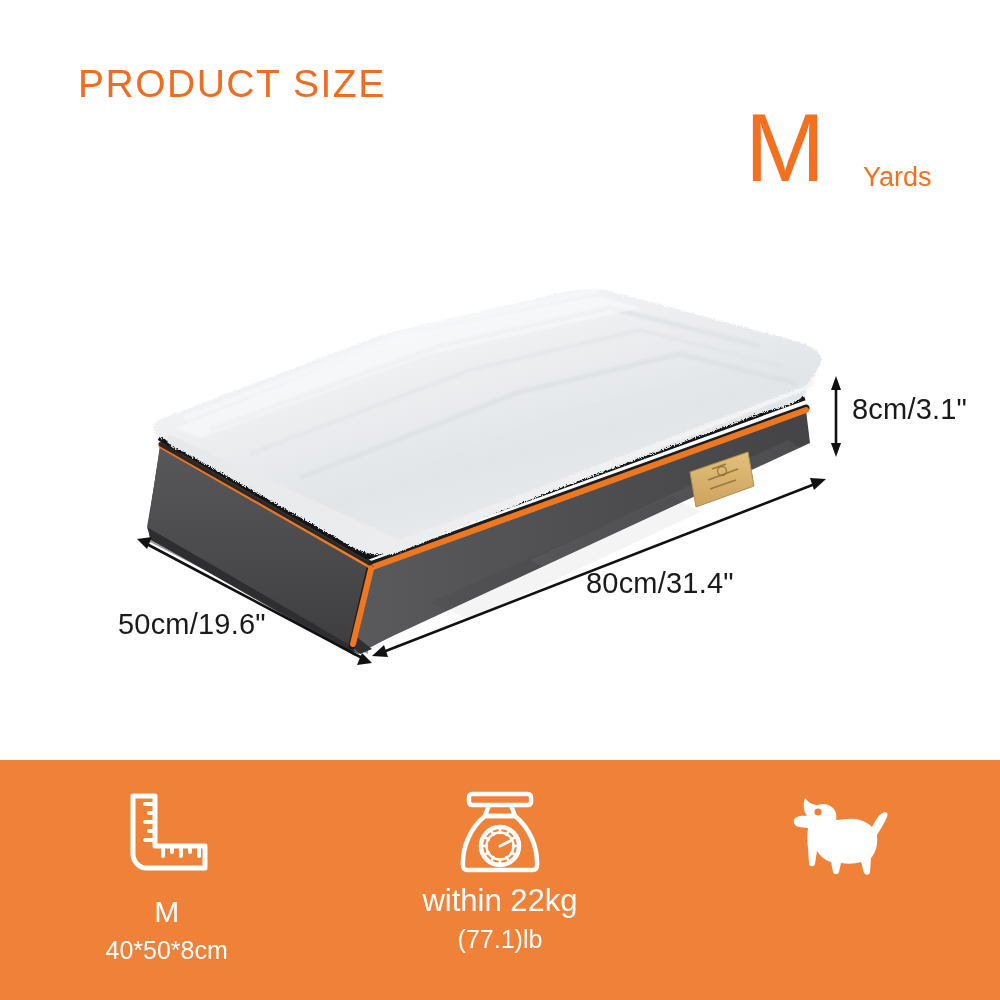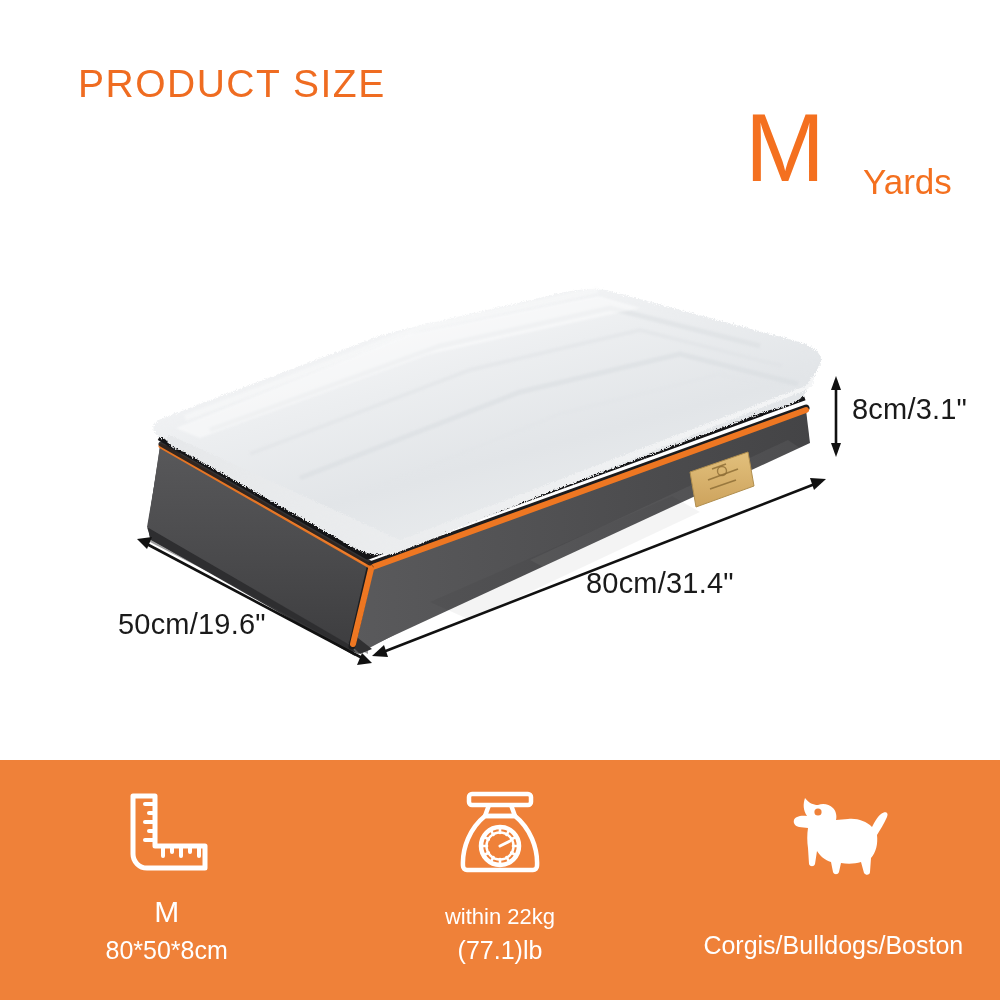--- a/index.html
+++ b/index.html
@@ -41,21 +41,21 @@
     font-size: 96px;
     line-height: 96px;
     font-weight: 400;
     color: #f4701f;
     letter-spacing: -2px;
   }
   #size-badge .badge-unit {
     position: absolute;
     left: 118px;
     top: 62px;
-    font-size: 35px;
+    font-size: 27px;
     color: #f4701f;
     font-weight: 400;
   }
 
   
   #product-stage {
     position: absolute;
     left: 0;
     top: 250px;
     width: 1000px;
@@ -103,21 +103,21 @@
     justify-content: center;
   }
   .footer-line {
     color: #ffffff;
     font-weight: 400;
     line-height: 1.22;
   }
   .footer-line.primary { font-size: 30px; margin-top: 12px; }
   .footer-line.secondary { font-size: 25px; margin-top: 4px; }
   .footer-line.single { font-size: 25px; margin-top: 48px; }
-  .footer-line.weight1 { font-size: 22px; margin-top: 22px; }
+  .footer-line.weight1 { font-size: 31px; }
 </style>
 </head>
 <body>
 
 <div id="page-title">PRODUCT SIZE</div>
 
 <div id="size-badge">
   <span class="badge-letter">M</span>
   <span class="badge-unit">Yards</span>
 </div>
@@ -270,21 +270,21 @@
           <line x1="36" y1="54" x2="26" y2="54"></line>
           <line x1="44" y1="60" x2="44" y2="70"></line>
           <line x1="53" y1="60" x2="53" y2="66"></line>
           <line x1="62" y1="60" x2="62" y2="70"></line>
           <line x1="71" y1="60" x2="71" y2="66"></line>
           <line x1="80" y1="60" x2="80" y2="70"></line>
         </g>
       </svg>
     </div>
     <div class="footer-line primary">M</div>
-    <div class="footer-line secondary">80*50*8cm</div>
+    <div class="footer-line secondary">40*50*8cm</div>
   </div>
 
   <div class="footer-cell">
     <div class="footer-icon">
       <svg width="96" height="96" viewBox="0 0 96 96" xmlns="http://www.w3.org/2000/svg">
         <rect x="17" y="8" width="62" height="11" rx="3" fill="none" stroke="#ffffff" stroke-width="4.5"></rect>
         <path d="M37,19 L33,30 L63,30 L59,19" fill="none" stroke="#ffffff" stroke-width="4.5" stroke-linejoin="round"></path>
         <path d="M33,30 C18,42 10,62 11,80 A4,4 0 0 0 15,84 L81,84 A4,4 0 0 0 85,80 C86,62 78,42 63,30 Z" fill="none" stroke="#ffffff" stroke-width="4.5" stroke-linejoin="round"></path>
         <circle cx="48" cy="60" r="19" fill="none" stroke="#ffffff" stroke-width="4.5"></circle>
         <circle cx="48" cy="60" r="13.5" fill="none" stroke="#ffffff" stroke-width="2.5"></circle>
@@ -318,16 +318,15 @@
                  C101,37 104,31 108,28 C112,25 116,26 114,31
                  C111,38 107,44 104,49
                  C105,58 103,66 98,72 L97,86 C97,89 93,90 91,87 L88,76
                  C82,78 74,78 68,77 L66,86 C65,89 61,89 60,86 L58,76
                  C52,74 47,70 44,65 L42,78 C41,81 37,81 36,78 L35,62
                  C34,56 34,48 35,42 L26,41 C22,40 20,37 21,34
                  C22,31 27,29 34,30 Z" fill="#ffffff"></path>
         <circle cx="45" cy="26" r="3.6" fill="#ef8139"></circle>
       </svg>
     </div>
-    <div class="footer-line single">Corgis/Bulldogs/Boston</div>
   </div>
 
 </div>
 
 </body></html>

